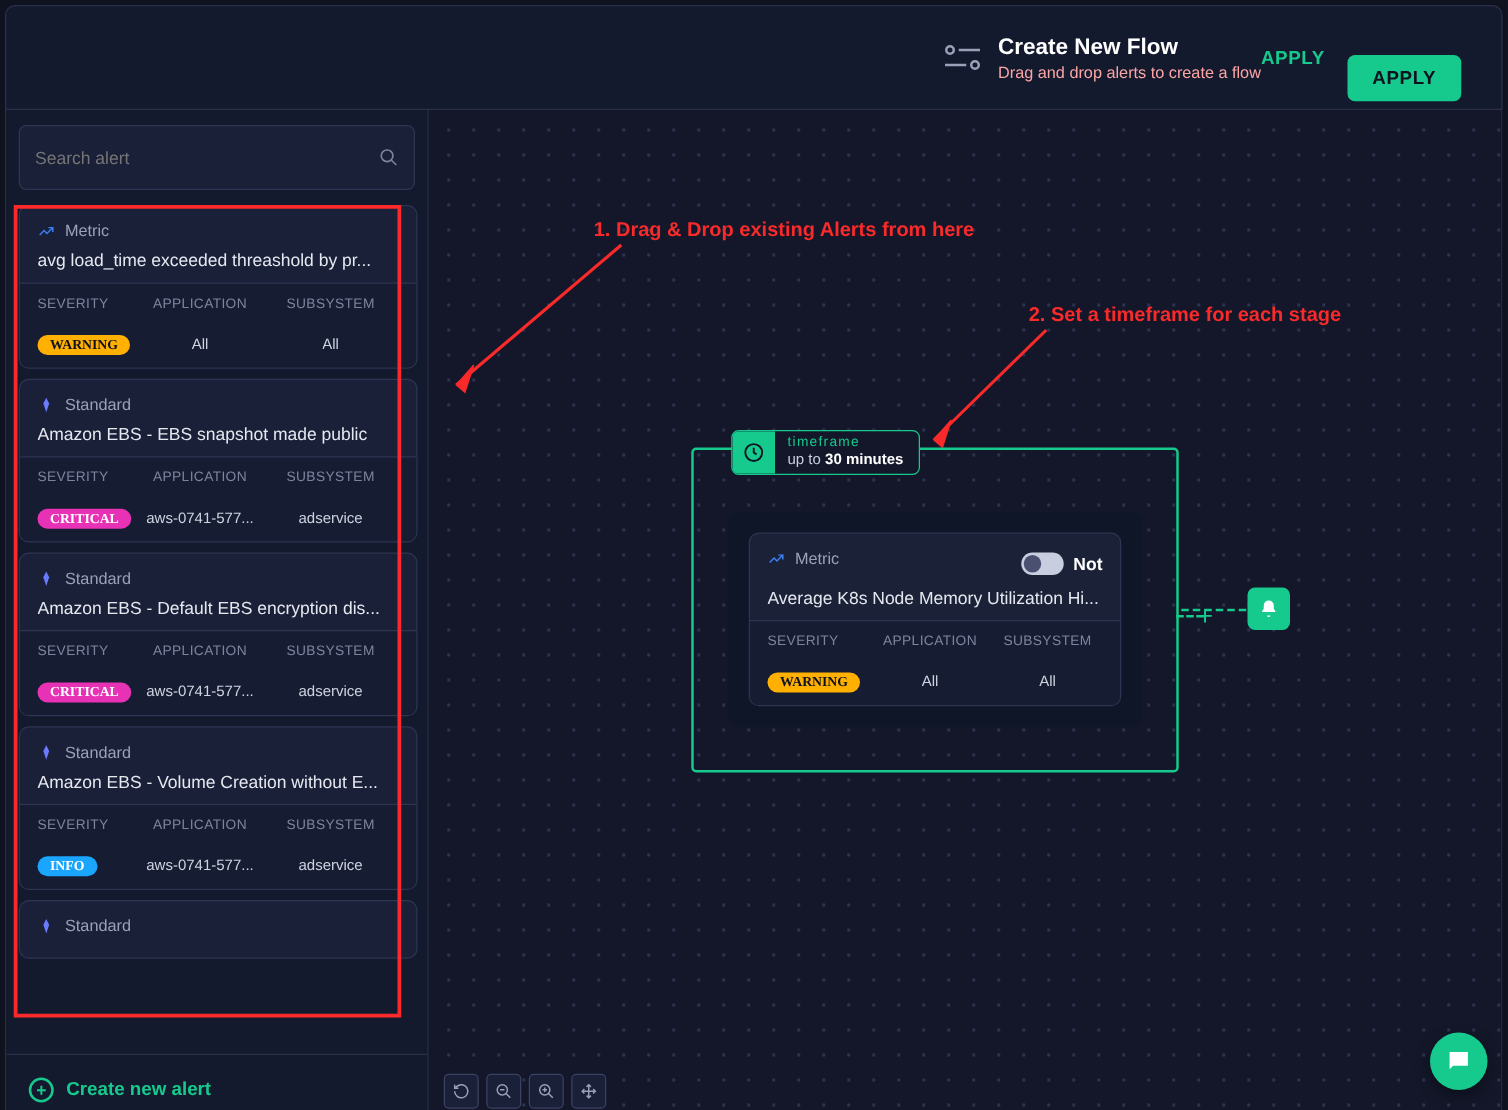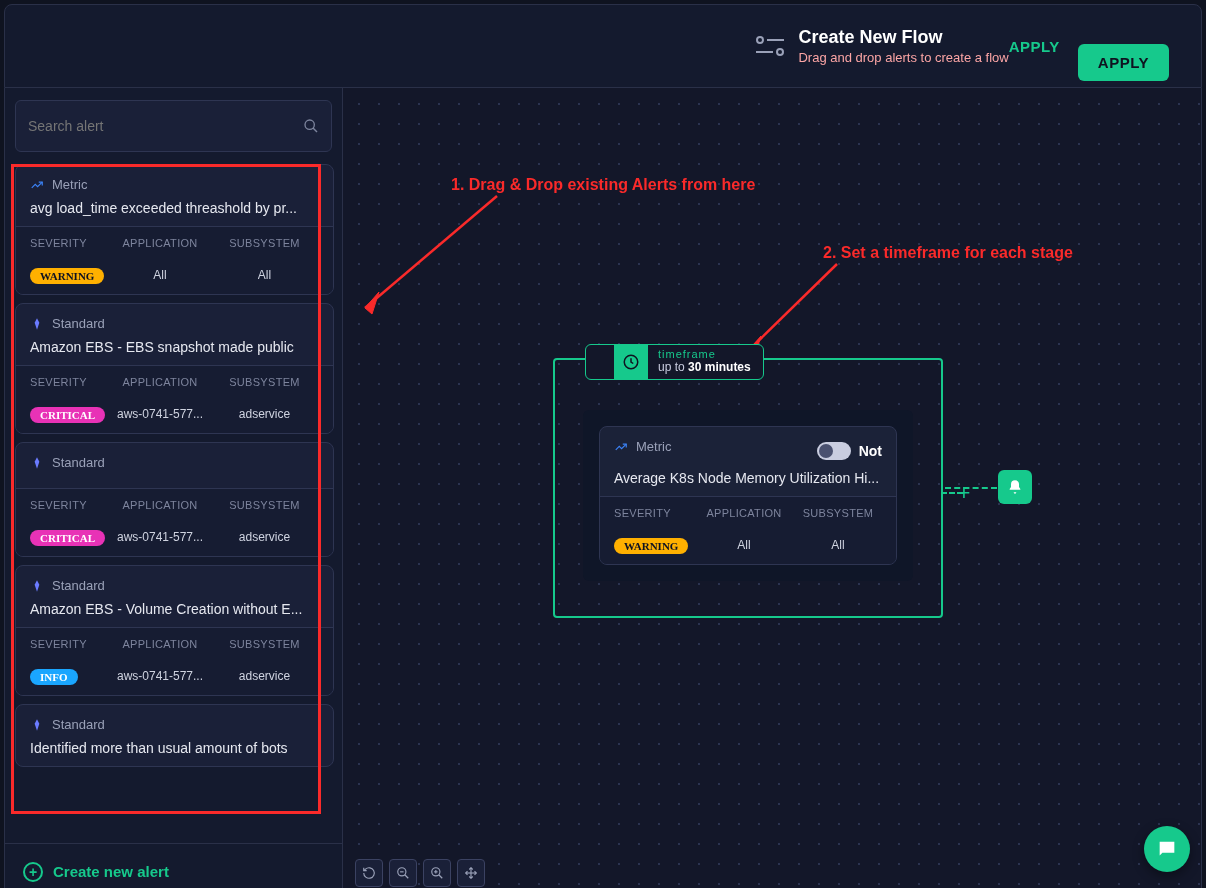--- a/index.html
+++ b/index.html
@@ -51,26 +51,26 @@
 
 .metric-ic{width:14px;height:14px;stroke:#3b82f6;fill:none;stroke-width:2;}
 .std-ic{width:14px;height:14px;fill:#6b7bff;}
 
 .create-new { height:56px; border-top:1px solid #2a3048; display:flex; align-items:center; gap:10px; padding:0 18px; color:#16c98c; font-weight:600; font-size:15px; cursor:pointer;}
 .plus-circ{width:20px;height:20px;border:2px solid #16c98c;border-radius:50%;display:flex;align-items:center;justify-content:center;font-size:14px;line-height:1;}
 
 
 .canvas { flex:1; position:relative; background:#131729; background-image:radial-gradient(circle,#2b3350 1.5px,transparent 1.5px); background-size:20px 20px; background-position:6px 6px;}
 .annot { position:absolute; color:#fa2a2a; font-weight:700; font-size:16px; }
-.annot1{left:108px;top:88px;}
+.annot1{left:132px;top:88px;}
 .annot2{left:480px;top:156px;}
 .arrow{position:absolute;stroke:#fa2a2a;fill:#fa2a2a;}
 
 .stage { position:absolute; left:210px; top:270px; width:390px; height:260px; border:2px solid #16c98c; border-radius:4px; }
-.tf-box { position:absolute; top:-16px; left:30px; display:flex; align-items:center; border:1px solid #16c98c; border-radius:6px; overflow:hidden; background:#131729;padding-left:28px;}
+.tf-box { position:absolute; top:-16px; left:30px; display:flex; align-items:center; border:1px solid #16c98c; border-radius:6px; overflow:hidden; background:#131729;}
 .tf-ic { width:34px; height:34px; background:#16c98c; display:flex; align-items:center; justify-content:center;}
 .tf-ic svg{width:18px;height:18px;stroke:#0f1320;fill:none;stroke-width:2;}
 .tf-txt{padding:2px 12px 4px 10px;}
 .tf-lbl{font-size:11px;letter-spacing:1px;color:#16c98c;}
 .tf-val{font-size:12px;color:#c9cde0;}
 .tf-val b{color:#fff;font-weight:600;}
 
 .stage-inner{position:absolute;left:28px;top:50px;right:28px;background:#0f1628;border-radius:6px;padding:16px;}
 .drop-card{background:#1b2238;border:1px solid #2e3552;border-radius:8px;overflow:hidden;}
 .drop-top{padding:12px 14px 10px 14px;}
@@ -186,20 +186,21 @@
     </div>
         </div>
         <div class="card">
           <div class="card-top">
       <div class="card-type">
               <svg class="std-ic" viewBox="0 0 24 24">
                 <path d="M12 2l4 8-4 12-4-12z"></path>
               </svg>
               <span>Standard</span>
             </div>
+      <div class="card-title">Amazon EBS - Default EBS encryption dis...</div>
     </div>
           <div class="card-bott">
       <div class="col">
               <span class="col-h">SEVERITY</span>
               <span class="sev sev-critical">CRITICAL</span>
             </div>
       <div class="col">
               <span class="col-h">APPLICATION</span>
               <span class="col-v">aws-0741-577...</span>
             </div>
@@ -235,21 +236,20 @@
     </div>
         </div>
         <div class="card">
           <div class="card-top">
       <div class="card-type">
               <svg class="std-ic" viewBox="0 0 24 24">
                 <path d="M12 2l4 8-4 12-4-12z"></path>
               </svg>
               <span>Standard</span>
             </div>
-      <div class="card-title">Identified more than usual amount of bots</div>
     </div>
         </div>
       </div>
     <div class="create-new">
       <div class="plus-circ">+</div>
       <span>Create new alert</span>
     </div>
   </div>
 
   <div class="canvas">

